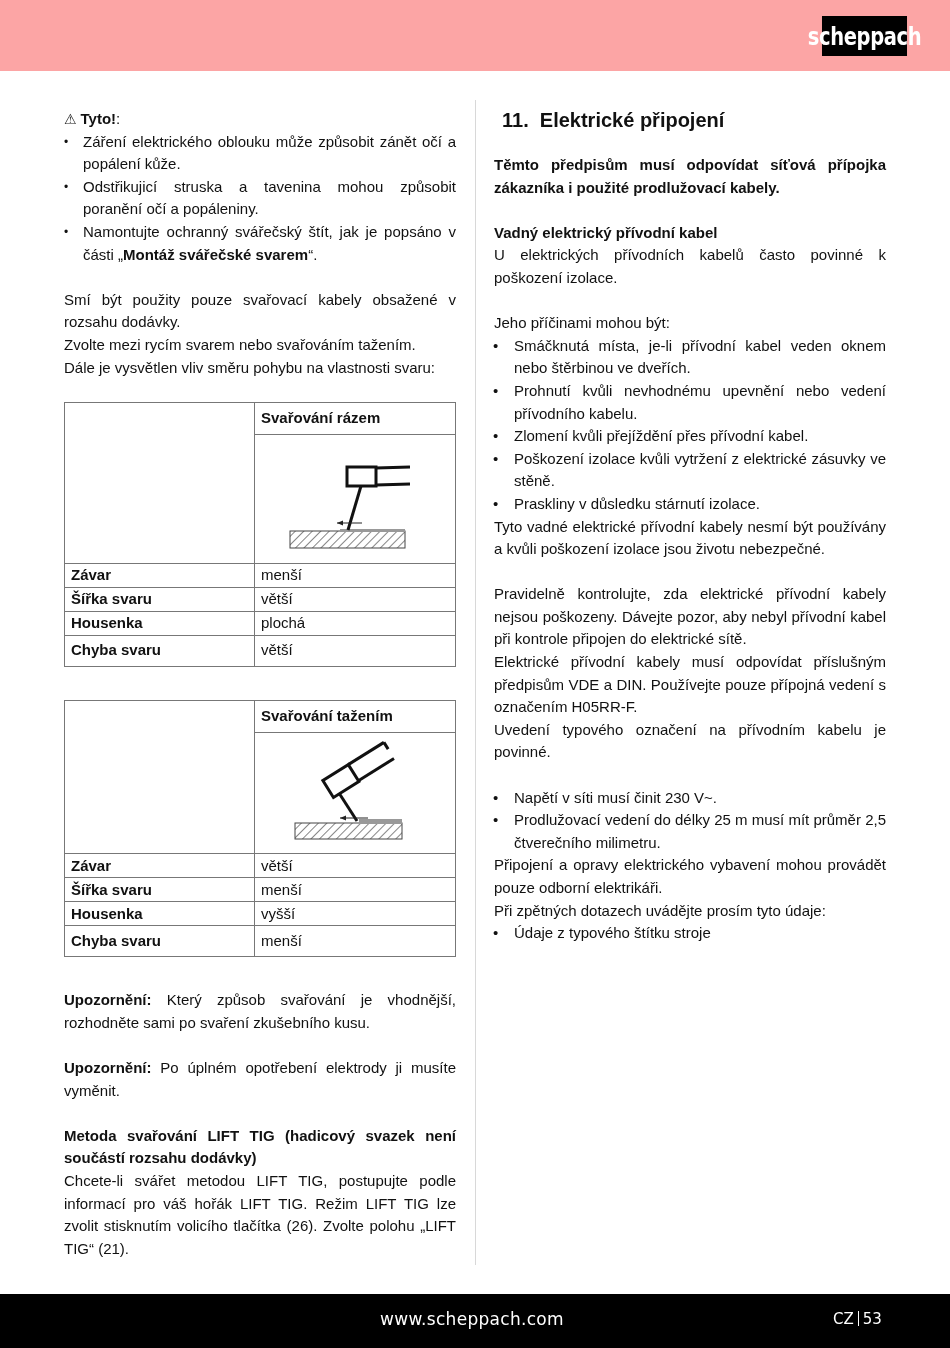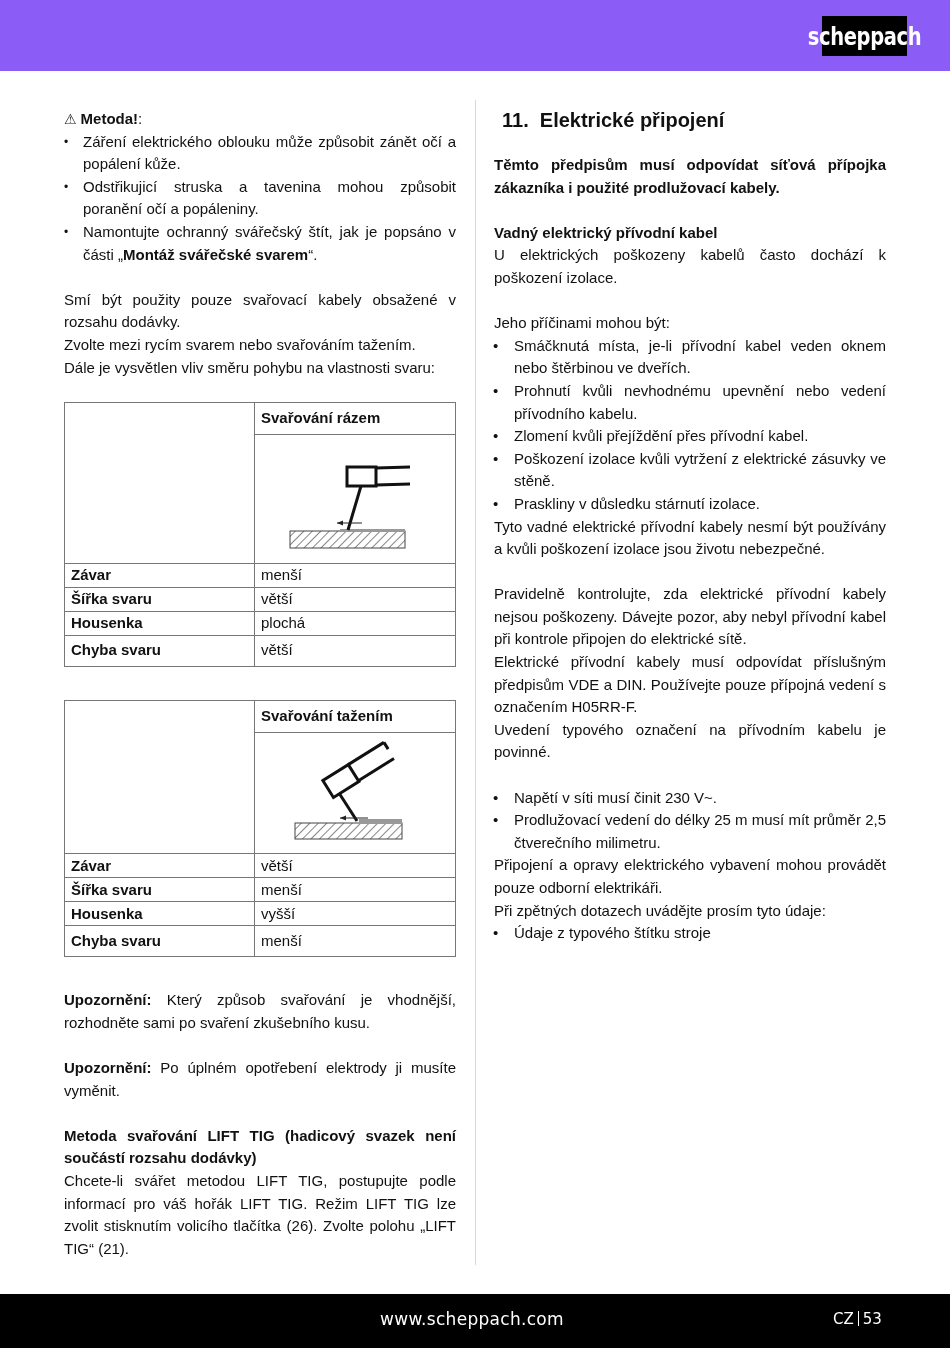--- a/index.html
+++ b/index.html
@@ -1,20 +1,20 @@
 <!DOCTYPE html>
 <html><head>
 <meta charset="utf-8">
 <style>
   html, body { margin: 0; padding: 0; }
   body {
     width: 950px; height: 1348px; position: relative; background: #ffffff;
     font-family: "Liberation Sans", sans-serif; color: #111; overflow: hidden;
   }
-  .header { position: absolute; left: 0; top: 0; width: 950px; height: 71px; background: #8b5cf6; }
+  .header { position: absolute; left: 0; top: 0; width: 950px; height: 71px; background: #fca5a5; }
   .logo {
     position: absolute; left: 810px; top: 16px; width: 109px; height: 40px; background: #000;
     color: #fff; display: flex; align-items: center; justify-content: center;
     font-family: "DejaVu Sans", sans-serif; font-weight: bold; font-size: 25px;
     letter-spacing: -0.5px; transform: scaleX(0.78); transform-origin: center;
   }
   .col { position: absolute; top: 108px; font-size: 15px; line-height: 22.6px; }
   .col-left { left: 64px; width: 392px; }
   .col-right { left: 494px; width: 392px; }
   .divider { position: absolute; left: 475px; top: 100px; width: 1px; height: 1165px; background: #d8d8d8; }
@@ -43,21 +43,21 @@
 <body>
 
 <div class="header">
   <div class="logo">scheppach</div>
 </div>
 
 <div class="divider"></div>
 
 <div class="col col-left">
   <p>
-    <span class="warn-icon">⚠</span><span class="b">Metoda!</span><span>:</span>
+    <span class="warn-icon">⚠</span><span class="b">Tyto!</span><span>:</span>
   </p>
   <ul class="dot">
     <li>Záření elektrického oblouku může způsobit zánět očí a popálení kůže.</li>
     <li>Odstřikujicí struska a tavenina mohou způsobit poranění očí a popáleniny.</li>
     <li><span>Namontujte ochranný svářečský štít, jak je popsáno v části „</span><span class="b">Montáž svářečské svarem</span><span>“.</span></li>
   </ul>
   <div class="gap"></div>
   <p>Smí být použity pouze svařovací kabely obsažené v rozsahu dodávky.</p>
   <p>Zvolte mezi rycím svarem nebo svařováním tažením.</p>
   <p>Dále je vysvětlen vliv směru pohybu na vlastnosti svaru:</p>
@@ -163,21 +163,21 @@
   <div class="gap"></div>
   <p class="b">Metoda svařování LIFT TIG (hadicový svazek není součástí rozsahu dodávky)</p>
   <p>Chcete-li svářet metodou LIFT TIG, postupujte podle informací pro váš hořák LIFT TIG. Režim LIFT TIG lze zvolit stisknutím volicího tlačítka (26). Zvolte polohu „LIFT TIG“ (21).</p>
 </div>
 
 <div class="col col-right">
   <div class="h-section" style="white-space:pre">11.  Elektrické připojení</div>
   <p class="b" style="margin-top:22px">Těmto předpisům musí odpovídat síťová přípojka zákazníka i použité prodlužovací kabely.</p>
   <div class="gap"></div>
   <p class="b">Vadný elektrický přívodní kabel</p>
-  <p>U elektrických poškozeny kabelů často dochází k poškození izolace.</p>
+  <p>U elektrických přívodních kabelů často povinné k poškození izolace.</p>
   <div class="gap"></div>
   <p>Jeho příčinami mohou být:</p>
   <ul class="dot right">
     <li>Smáčknutá místa, je-li přívodní kabel veden oknem nebo štěrbinou ve dveřích.</li>
     <li>Prohnutí kvůli nevhodnému upevnění nebo vedení přívodního kabelu.</li>
     <li>Zlomení kvůli přejíždění přes přívodní kabel.</li>
     <li>Poškození izolace kvůli vytržení z elektrické zásuvky ve stěně.</li>
     <li>Praskliny v důsledku stárnutí izolace.</li>
   </ul>
   <p>Tyto vadné elektrické přívodní kabely nesmí být používány a kvůli poškození izolace jsou životu nebezpečné.</p>

